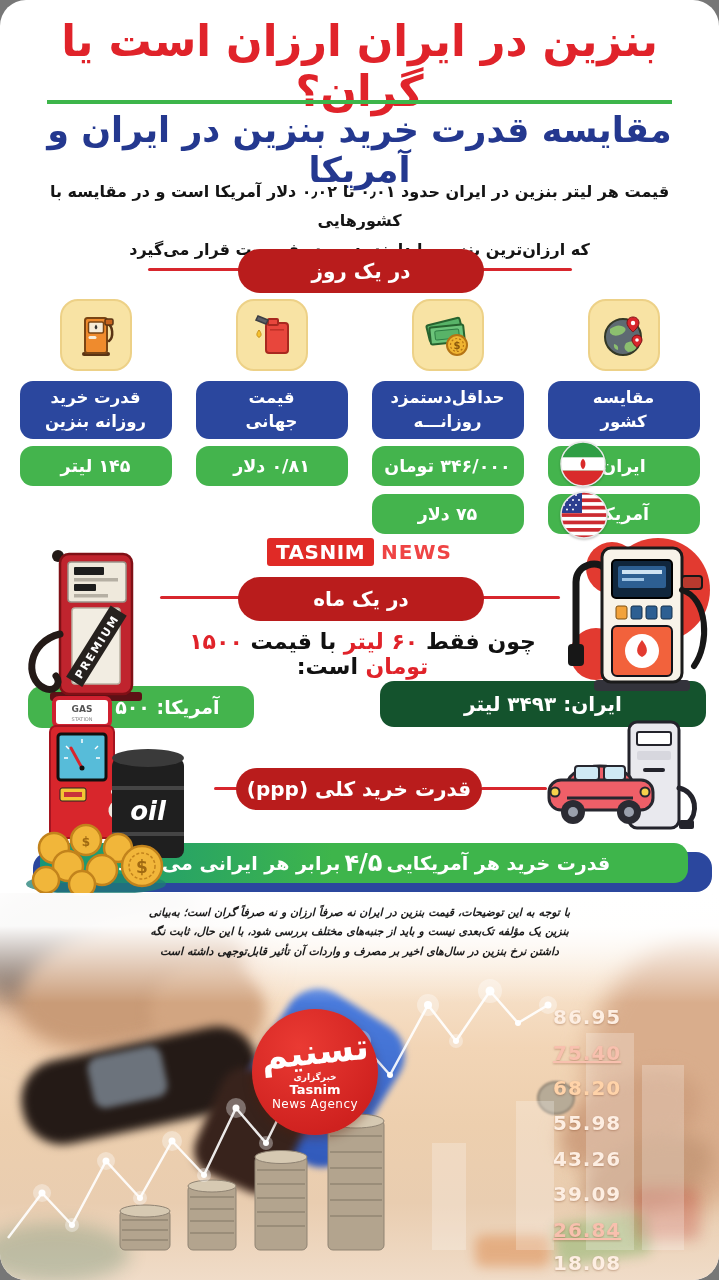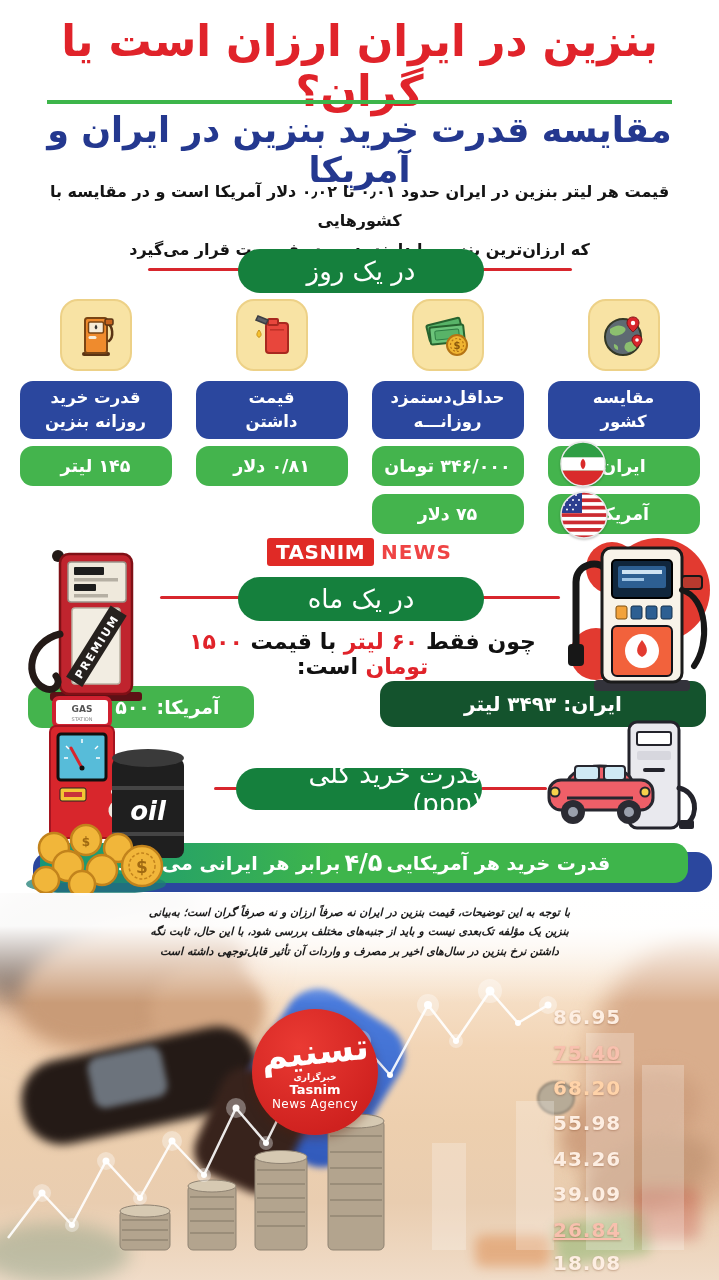--- a/index.html
+++ b/index.html
@@ -1,27 +1,27 @@
 <!DOCTYPE html>
 <html lang="fa" dir="rtl"><head>
 <meta charset="utf-8">
 <style>
   * { margin:0; padding:0; box-sizing:border-box; }
   body { background:#777; font-family:"DejaVu Sans", sans-serif; }
-  .page { position:relative; width:719px; height:1280px; margin:0 auto; background:#fff; overflow:hidden; direction:rtl; }
+  .page { position:relative; width:719px; height:1280px; margin:0 auto; background:#fff; overflow:hidden; direction:rtl;border-radius:26px; }
 
   
   .title { position:absolute; top:16px; left:0; right:0; text-align:center; font-size:43px; font-weight:bold; color:#e0232a; letter-spacing:-1px; }
   .green-rule { position:absolute; top:100px; left:47px; width:625px; height:4px; background:#3db54a; }
   .subtitle { position:absolute; top:110px; left:0; right:0; text-align:center; font-size:35px; font-weight:bold; color:#24388f; letter-spacing:-1px; }
   .intro { position:absolute; top:178px; left:20px; right:20px; text-align:center; font-size:16px; font-weight:bold; color:#151515; line-height:1.8; }
 
   
   .pill-line { position:absolute; height:3px; background:#d8262d; border-radius:2px; }
-  .pill { position:absolute; background:#15803d; color:#fff; border-radius:24px; display:flex; align-items:center; justify-content:center; font-weight:normal; font-size:26px; }
+  .pill { position:absolute; background:#b91c1c; color:#fff; border-radius:24px; display:flex; align-items:center; justify-content:center; font-weight:bold; font-size:20px; }
 
   
   .daily { position:absolute; top:299px; left:0; right:0; display:grid; grid-template-columns:repeat(4,152px); column-gap:24px; justify-content:center; direction:rtl; }
   .col { position:relative; display:flex; flex-direction:column; align-items:center; }
   .tile { width:72px; height:72px; border-radius:18px; background:#f8e3a4; border:2px solid #edd187; display:flex; align-items:center; justify-content:center; margin-bottom:10px; }
   .hdr { width:100%; height:58px; background:#2b479e; border-radius:13px; color:#fff; font-weight:bold; font-size:16.5px; display:flex; flex-direction:column; align-items:center; justify-content:center; line-height:1.45; margin-bottom:7px; }
   .cell { position:relative; width:100%; height:40px; background:#44b44d; border-radius:13px; color:#fff; font-weight:bold; font-size:17.5px; display:flex; align-items:center; justify-content:center; margin-bottom:8px; }
   .flag { position:absolute; top:-5px; left:12px; width:46px; height:46px; filter:drop-shadow(0 1px 1px rgba(0,0,0,.25)); }
 
   
@@ -189,21 +189,21 @@
         <svg width="48" height="48" viewBox="0 0 48 48">
           <rect x="18" y="12" width="22" height="30" rx="3" fill="#e8463c" stroke="#a8281f" stroke-width="2"></rect>
           <rect x="20" y="8" width="10" height="6" rx="1" fill="#e8463c" stroke="#a8281f" stroke-width="2"></rect>
           <path d="M20,9 L10,5 L8,9 L18,13 z" fill="#5d5f66" stroke="#3c3e44" stroke-width="1.5"></path>
           <rect x="22" y="18" width="14" height="1.6" fill="#c23229"></rect>
           <path d="M11,19 c-2.8,3.6 -2.8,6 0,7.4 c2.8,-1.4 2.8,-3.8 0,-7.4 z" fill="#f6c12f" stroke="#c8901a"></path>
         </svg>
       </div>
       <div class="hdr">
         <span>قیمت</span>
-        <span>داشتن</span>
+        <span>جهانی</span>
       </div>
       <div class="cell">
           <span>۰/۸۱ دلار</span>
         </div>
     </div>
 
     <div class="col">
       <div class="tile">
         <svg width="48" height="48" viewBox="0 0 48 48">
           <rect x="10" y="41" width="28" height="4" rx="2" fill="#5a3414"></rect>

